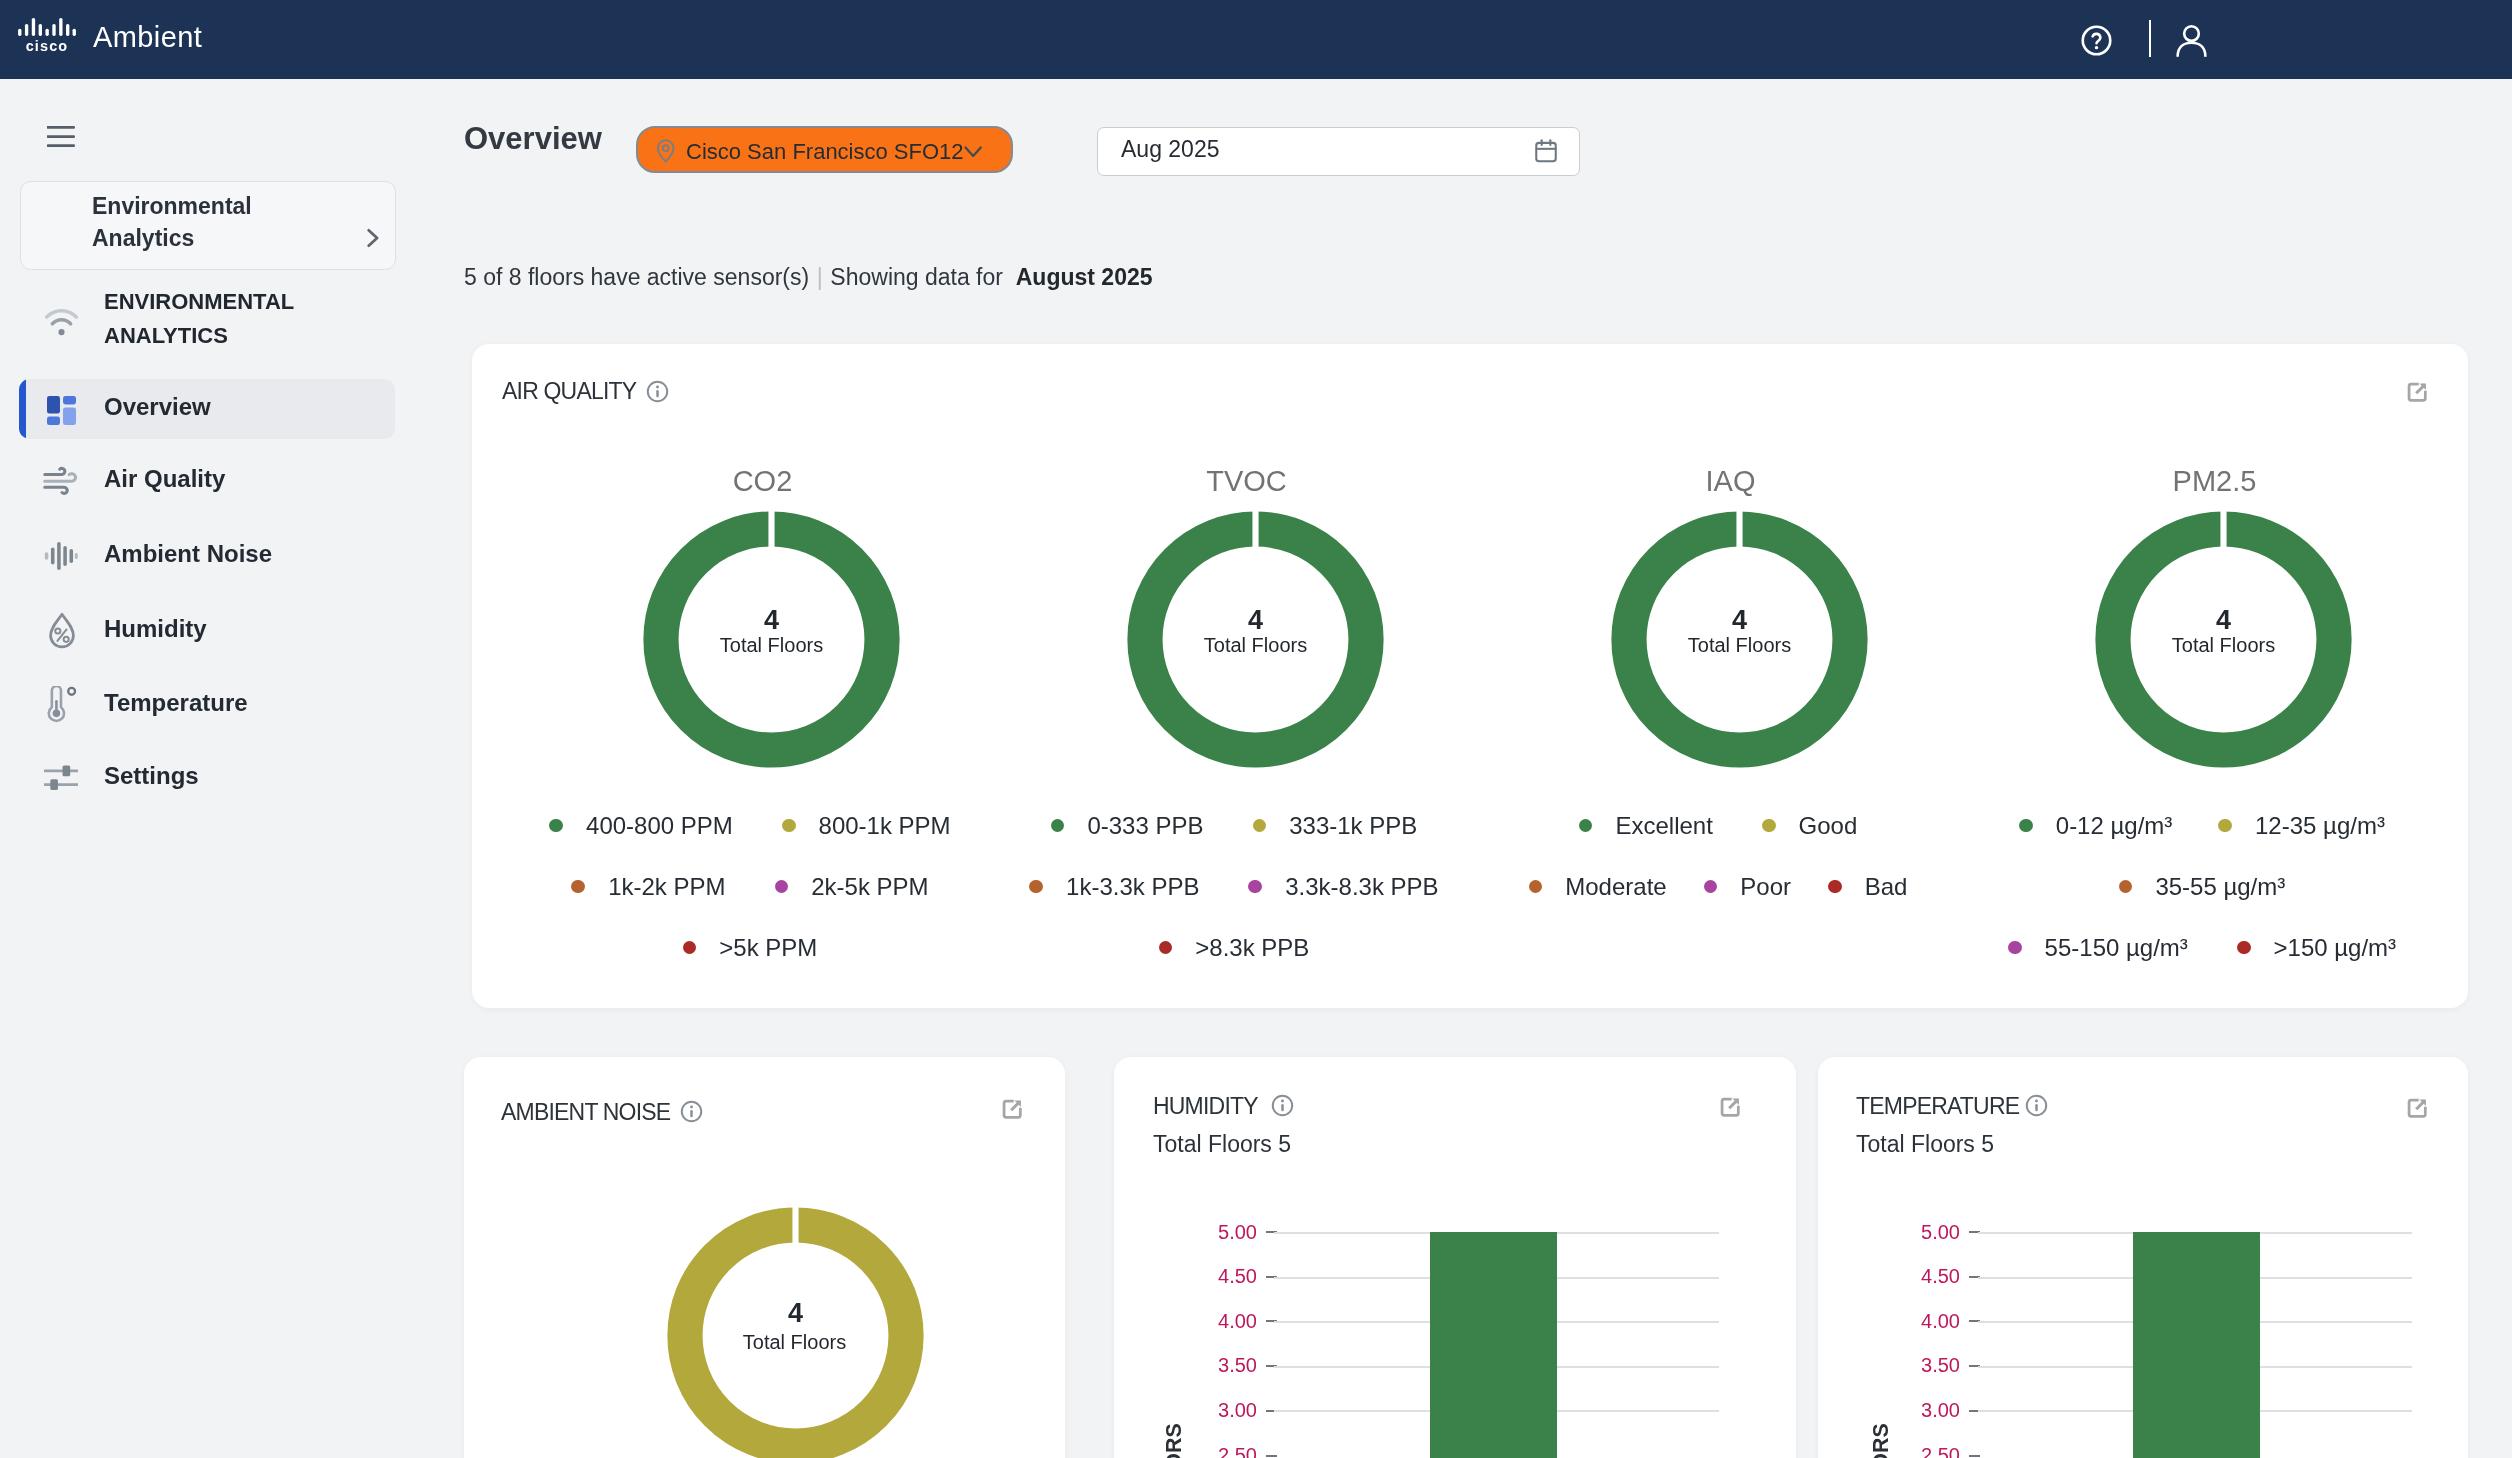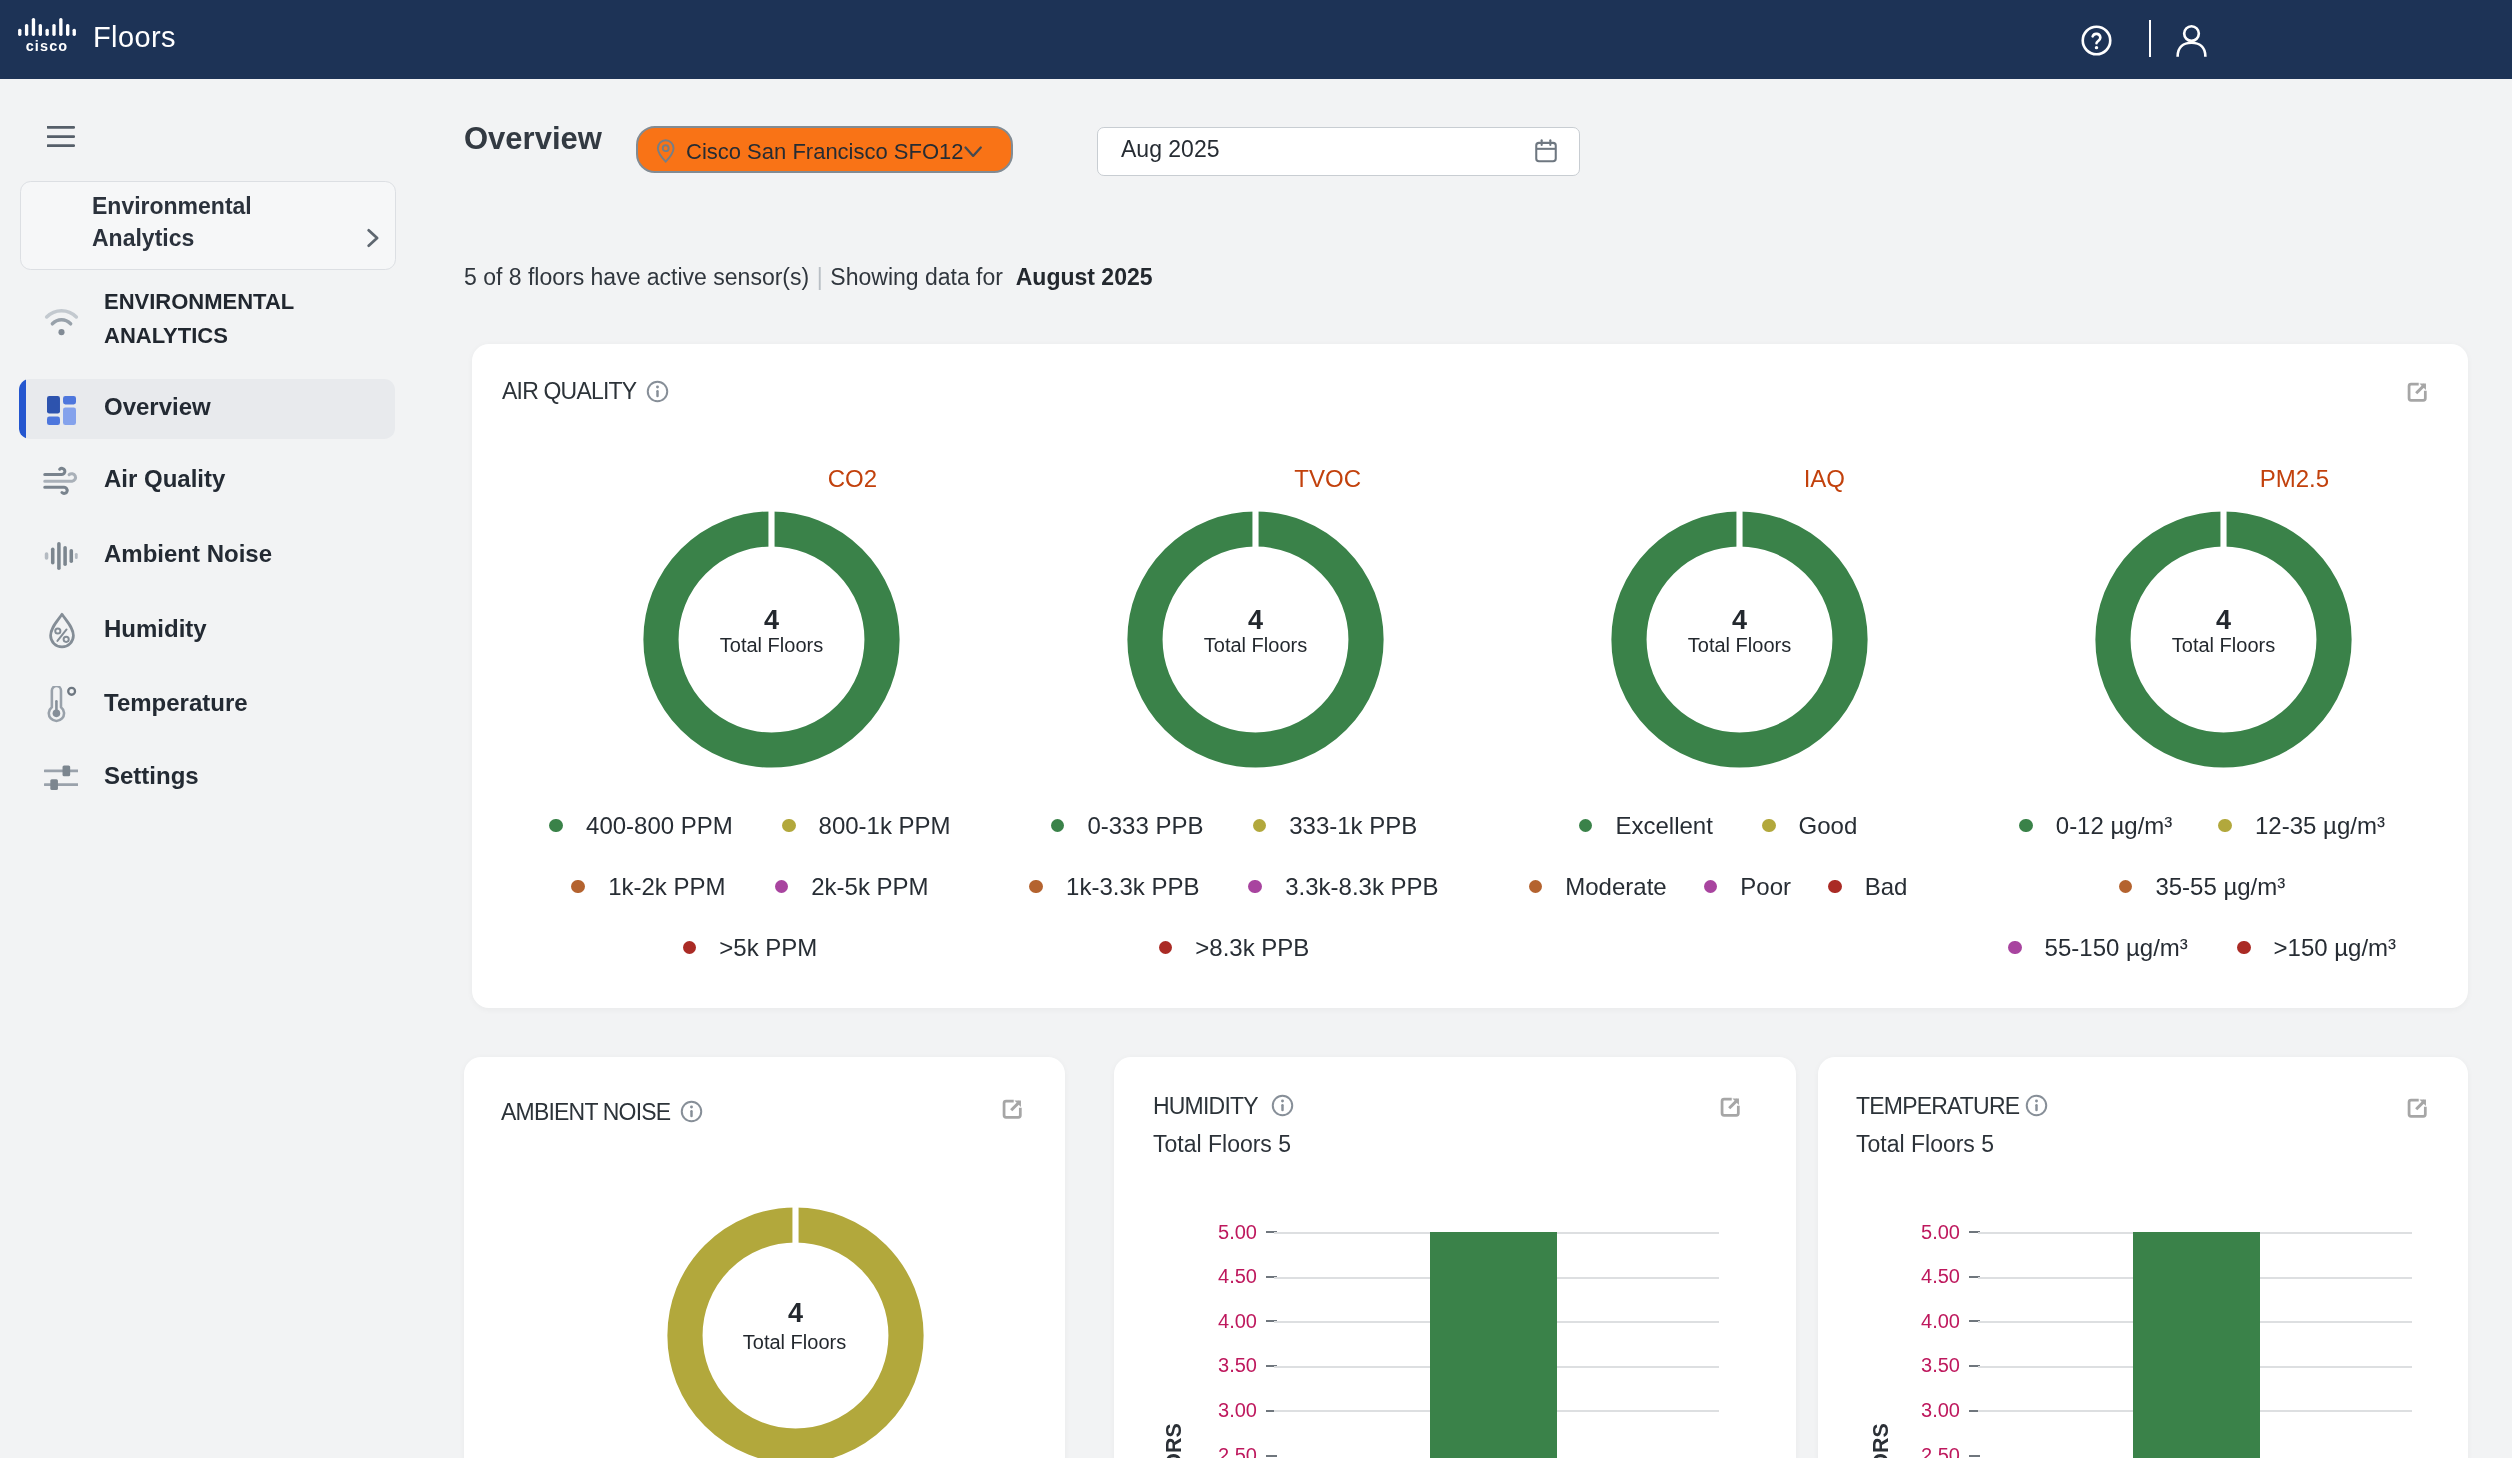--- a/index.html
+++ b/index.html
@@ -29,21 +29,21 @@
 #infoline b { font-weight:700; color:#23282e; }
 #infoline .sep { color:#b9bfc5; padding:0 7.6px; }
 
 
 .card { position:absolute; background:#fff; border-radius:17px; box-shadow:0 1.5px 6.1px rgba(0,0,0,0.04); }
 #aq { left:472px; top:344px; width:1996px; height:664px; }
 #amb { left:464px; top:1057px; width:601px; height:580px; }
 #hum { left:1114px; top:1057px; width:682px; height:580px; }
 #tmp { left:1818px; top:1057px; width:650px; height:580px; }
 .cttl { position:absolute; font-size:23px; font-weight:500; color:#2c3339; letter-spacing:-0.8px; line-height:1; }
-.dlab { position:absolute; font-size:24px; color:#c2410c; text-align:right; width:229px; line-height:1; }
+.dlab { position:absolute; font-size:29px; color:#737373; text-align:center; width:229px; line-height:1; }
 .dcenter4 { position:absolute; font-size:27px; font-weight:700; color:#23282e; text-align:center; width:153px; line-height:1; }
 .dcentert { position:absolute; font-size:20px; font-weight:500; color:#23282e; text-align:center; width:229px; line-height:1; }
 .lgrow { position:absolute; display:flex; justify-content:center; gap:49px; height:23px; }
 .lgitem { display:flex; align-items:center; font-size:24px; color:#272d34; white-space:nowrap; line-height:1; }
 .lgitem .dot { width:13.7px; height:13.7px; border-radius:50%; margin-right:23px; flex:0 0 auto; }
 .tfl { position:absolute; font-size:23px; color:#2c3239; line-height:1; }
 
 
 .ylab { position:absolute; font-size:20px; color:#be185d; text-align:right; width:84px; line-height:1; }
 .grid { position:absolute; height:1.5px; background:#dddfe1; }
@@ -62,21 +62,21 @@
       <rect x="18" y="0" width="4.4" height="23.5" rx="2"></rect>
       <rect x="27" y="8" width="4.4" height="15.5" rx="2"></rect>
       <rect x="36" y="14" width="4.4" height="9.5" rx="2"></rect>
       <rect x="45" y="8" width="4.4" height="15.5" rx="2"></rect>
       <rect x="54" y="0" width="4.4" height="23.5" rx="2"></rect>
       <rect x="63" y="8" width="4.4" height="15.5" rx="2"></rect>
       <rect x="71.6" y="14" width="4.4" height="9.5" rx="2"></rect>
     </g>
     <text x="38" y="44" fill="#ffffff" font-size="19" font-weight="700" text-anchor="middle" letter-spacing="1.5">cisco</text>
   </svg>
-  <div id="spaces">Floors</div>
+  <div id="spaces">Ambient</div>
 
   <svg class="abs" style="left:2080px; top:24px;" width="33" height="33" viewBox="0 0 24 24" fill="none" stroke="#ffffff">
     <circle cx="12" cy="12" r="10" stroke-width="1.9"></circle>
     <path d="M9.2 9a2.9 2.9 0 0 1 5.6 1c0 1.9-2.8 2.6-2.8 4" stroke-width="1.9" stroke-linecap="round"></path>
     <circle cx="12" cy="17.2" r="1.25" fill="#ffffff" stroke="none"></circle>
   </svg>
   <div class="abs" style="left:2149px; top:20px; width:2.3px; height:37px; background:#ffffff;"></div>
 
   <svg class="abs" style="left:2173px; top:22px;" width="37" height="37" viewBox="0 0 48 48" fill="none">
     <circle cx="24" cy="15" r="9.5" stroke="#ffffff" stroke-width="3.4"></circle>

